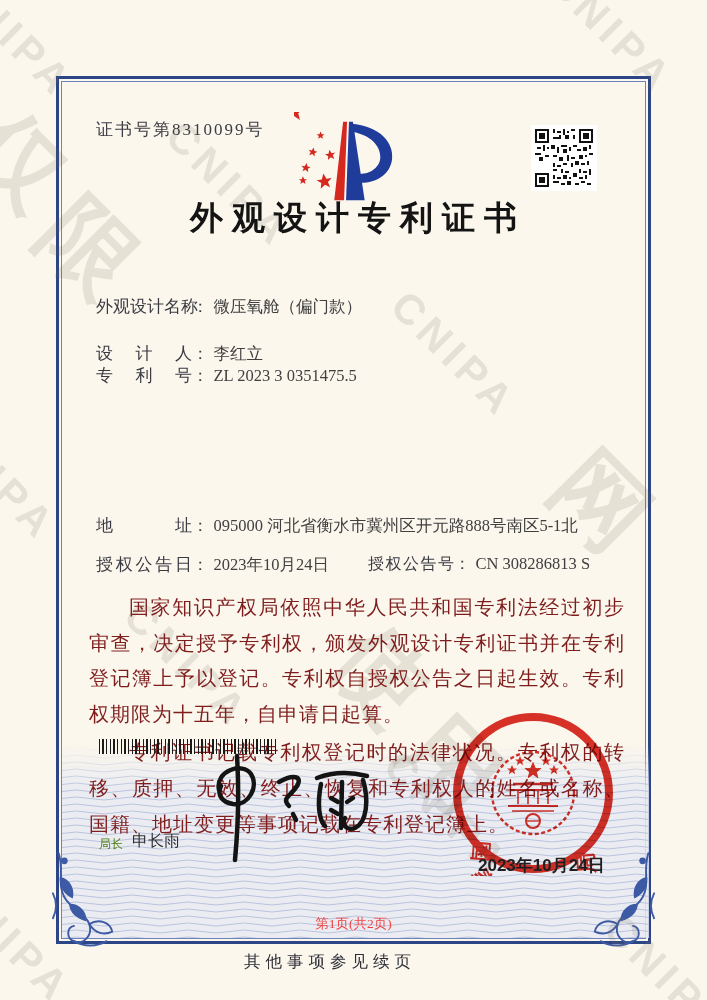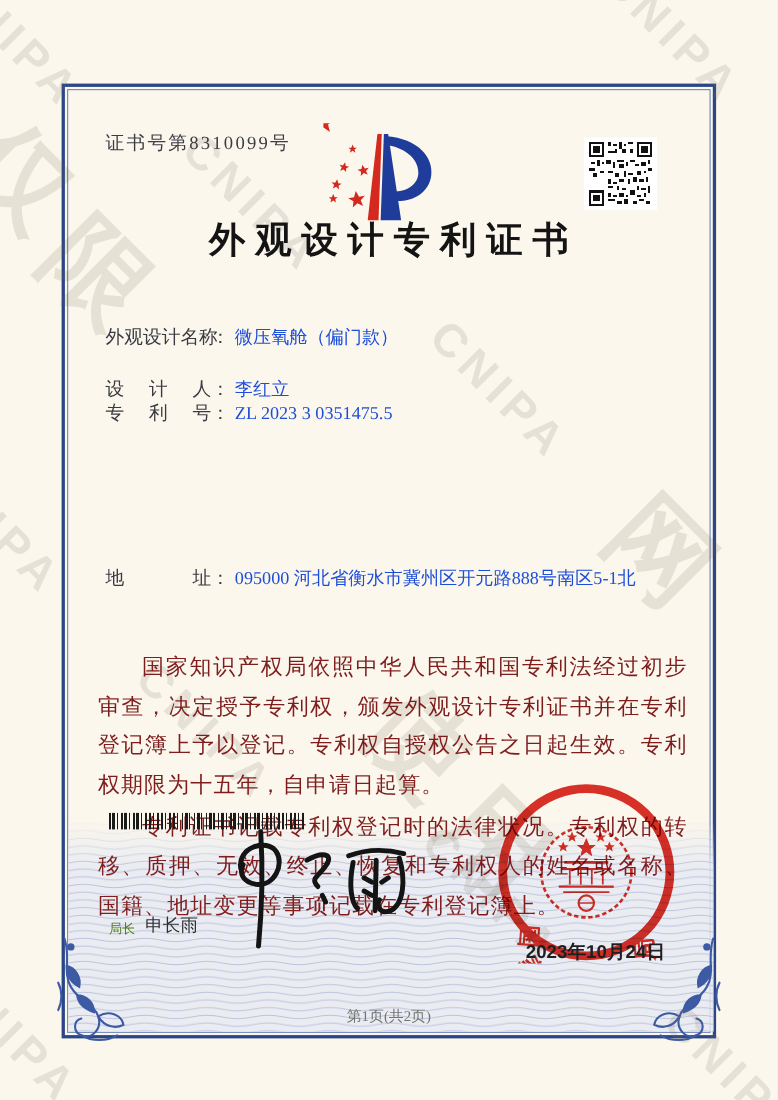--- a/index.html
+++ b/index.html
@@ -30,41 +30,41 @@
     z-index:3;padding:0;}
   .title{position:absolute;left:0;right:0;top:196px;z-index:3;text-align:center;
     font-size:33px;font-weight:bold;letter-spacing:9px;text-indent:9px;color:#141414;}
   
   .frow{position:absolute;left:96px;z-index:3;font-size:16.5px;white-space:nowrap;}
   .flabel{display:inline-block;width:96px;text-align:justify;text-align-last:justify;
     text-justify:inter-character;color:#3a3a42;font-size:17px;vertical-align:baseline;}
   .flabel2{display:inline-block;width:86px;text-align:justify;text-align-last:justify;
     text-justify:inter-character;color:#3a3a42;font-size:16px;}
   .fcolon{color:#3a3a42;}
-  .fvalue{color:#1d4ed8;margin-left:5px;}
+  .fvalue{color:#404040;margin-left:5px;}
   .fpair2{position:absolute;left:272px;top:0;}
   
   .body-text{position:absolute;left:89px;top:590px;width:536px;z-index:3;}
   .body-text p{margin:0 0 3px 0;font-size:20px;line-height:1.78;text-indent:2em;
     letter-spacing:1px;color:#7f1d1d;text-align:justify;}
   
   .barcode{position:absolute;left:99px;top:739px;width:178px;height:15px;z-index:3;
     background:repeating-linear-gradient(90deg,#1a1a1a 0 1.5px,rgba(0,0,0,0) 1.5px 3px,
       #1a1a1a 3px 5.5px,rgba(0,0,0,0) 5.5px 7px,#1a1a1a 7px 8px,rgba(0,0,0,0) 8px 11px);}
   .director-label{position:absolute;left:99px;top:836px;z-index:3;font-size:12px;
     font-family:"Liberation Sans","DejaVu Sans",sans-serif;color:#4d7c0f;}
   .director-name{position:absolute;left:99px;top:831px;z-index:3;font-size:16px;
     font-family:"Liberation Sans","DejaVu Sans",sans-serif;color:#2f2f33;margin-left:33px;}
   .signature{position:absolute;left:205px;top:748px;z-index:3;}
   .seal{position:absolute;left:450px;top:710px;width:166px;height:166px;z-index:4;
     mix-blend-mode:multiply;opacity:.95;}
   .seal-date{position:absolute;left:28px;top:144px;font-size:17px;font-weight:bold;
     font-family:"Liberation Sans","DejaVu Sans",sans-serif;color:#161616;white-space:nowrap;}
   .page-info{position:absolute;left:56px;width:595px;top:915px;z-index:3;
-    text-align:center;font-size:13.5px;color:#737373;}
+    text-align:center;font-size:13.5px;color:#ef4444;}
   .footer-note{position:absolute;left:0;width:660px;top:951px;z-index:3;
     text-align:center;font-size:16.5px;letter-spacing:5px;color:#2e2e36;}
 </style>
 </head>
 <body>
 
 <div class="page">
 
   <div>
     <span class="wm wm-cnipa" style="left:-28px;top:-38px">CNIPA</span>
@@ -227,20 +227,26 @@
   </div>
   <div class="frow" style="top:342px">
     <span class="flabel">设计人</span><span class="fcolon">：</span><span class="fvalue">李红立</span>
   </div>
   <div class="frow" style="top:364px">
     <span class="flabel">专利号</span><span class="fcolon">：</span><span class="fvalue">ZL 2023 3 0351475.5</span>
   </div>
   <div class="frow" style="top:514px">
     <span class="flabel">地址</span><span class="fcolon">：</span><span class="fvalue">095000 河北省衡水市冀州区开元路888号南区5-1北</span>
   </div>
+  <div class="frow" style="top:553px">
+    <span class="flabel">授权公告日</span><span class="fcolon">：</span><span class="fvalue">2023年10月24日</span>
+    <span class="fpair2">
+      <span class="flabel2">授权公告号</span><span class="fcolon">：</span><span class="fvalue">CN 308286813 S</span>
+    </span>
+  </div>
 
   <div class="body-text">
     <p>国家知识产权局依照中华人民共和国专利法经过初步审查，决定授予专利权，颁发外观设计专利证书并在专利登记簿上予以登记。专利权自授权公告之日起生效。专利权期限为十五年，自申请日起算。</p>
     <p>专利证书记载专利权登记时的法律状况。专利权的转移、质押、无效、终止、恢复和专利权人的姓名或名称、国籍、地址变更等事项记载在专利登记簿上。</p>
   </div>
 
   <div class="barcode"></div>
   <div class="director-label">局长</div>
   <div class="director-name">申长雨</div>
 
@@ -283,14 +289,15 @@
         <path d="M58,96 H108" stroke-width="2.2"></path>
         <path d="M62,101 H104" stroke-width="1.6"></path>
         <circle cx="83" cy="111" r="7" stroke-width="2"></circle>
         <path d="M76,111 H90" stroke-width="1.4"></path>
       </g>
     </svg>
     <div class="seal-date">2023年10月24日</div>
   </div>
 
   <div class="page-info">第1页(共2页)</div>
+  <div class="footer-note">其他事项参见续页</div>
 
 </div>
 
 </body></html>

